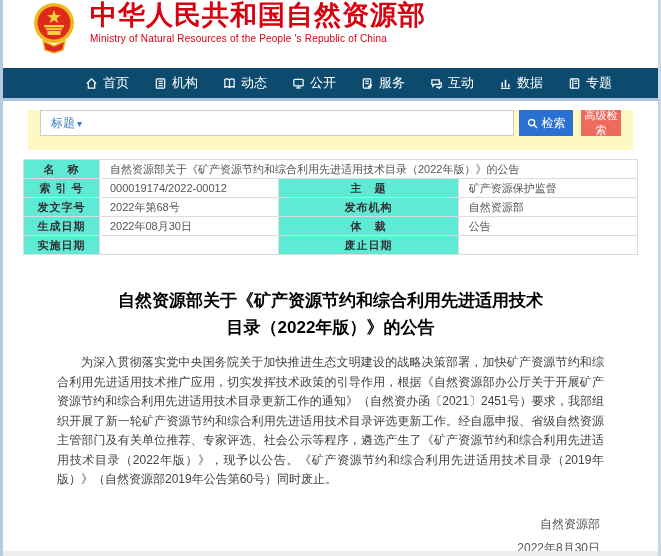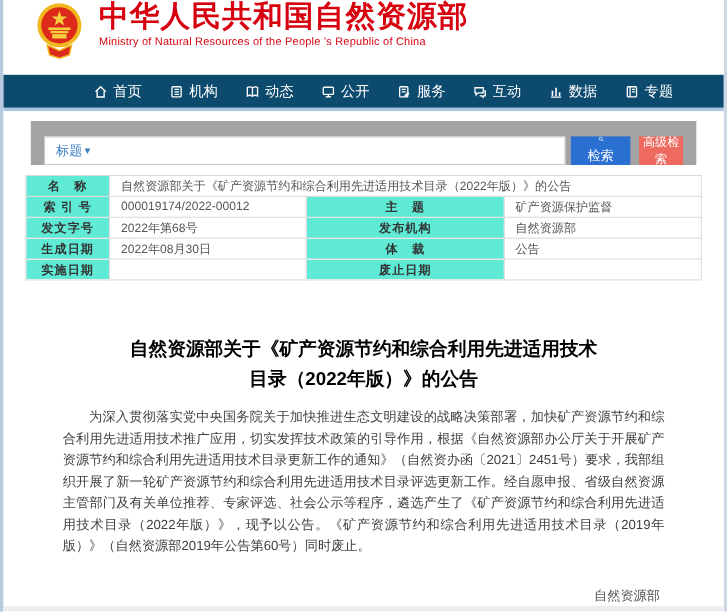--- a/index.html
+++ b/index.html
@@ -44,62 +44,62 @@
     padding: 0 46px 0 82px;
   }
   .nav-item {
     display: flex; align-items: center; gap: 5px;
     color: #fff; font-size: 13px; cursor: pointer; white-space: nowrap;
   }
   .nav-item svg { width: 13px; height: 13px; display:block; }
   .nav-underline { height: 3px; background: #a9c3e0; }
   
   .search-bar {
-    height: 40px; background: #a3a3a3;
+    height: 40px; background: #fef9c3;
     margin: 9px 25px 9px 25px;
-    display: flex; align-items: flex-end;
+    display: flex; align-items: flex-start;
     padding: 0 12px;
   }
   .search-input-wrap {
     flex: 1; height: 26px; background: #fff;
     border: 1px solid #ccc;
     display: flex; align-items: center; padding: 0 10px; gap: 4px;
   }
   .field-selector {
     color: #3b7ec4; font-size: 12px; cursor: pointer;
     display: flex; align-items: center; gap: 2px; flex: 0 0 auto;
   }
   .field-caret { font-size: 10px; color: #3b7ec4; }
   .search-input {
     border: none; outline: none; flex: 1; height: 22px;
     font-size: 12px; background: transparent;
   }
   .btn { height: 26px; border: none; color: #fff; font-size: 12px;
     display: flex; align-items: center; justify-content: center;
     cursor: pointer; }
-  .btn-search { width: 54px; background: #2a6fd2; gap: 4px; margin-left: 5px; flex-direction: column; }
+  .btn-search { width: 54px; background: #2a6fd2; gap: 4px; margin-left: 5px; }
   .btn-search svg { width: 11px; height: 11px; }
   .btn-advanced { width: 40px; background: #ee6a5f; font-size: 11px; margin-left: 8px; }
   
   .meta-table {
     width: 615px; margin: 0 auto; border-collapse: collapse;
     font-size: 11px; table-layout: fixed;
   }
   .meta-table td { border: 1px solid #dcdcdc; height: 19px; padding: 1px 10px; overflow: hidden; white-space: nowrap; }
   .meta-table td.lbl {
     width: 76px; background: #5eead4; font-weight: bold; color: #333;
     text-align: center; letter-spacing: 1px; padding: 1px 4px;
   }
   .meta-table td.val { color: #555; }
   .meta-table td.val2 { width: 188px; color: #555; }
   
   .article { padding: 26px 48px 0 48px; }
   .article-title {
     text-align: center; font-size: 17px; font-weight: bold; color: #000;
-    line-height: 27px; margin: 23px 0 12px 0;
+    line-height: 27px; margin: 6px 0 12px 0;
   }
   .article-body {
     font-size: 12px; color: #3f3f3f; line-height: 19.5px;
     text-align: justify; text-indent: 2em; margin: 10px 6px 0 6px;
   }
   .signature { text-align: right; font-size: 12px; color: #555; margin: 26px 10px 0 0; }
   .signature .sig-date { margin-top: 7px; }
   .bottom-strip { position: absolute; left: 0; right: 0; bottom: 0; height: 5px; background: #ededed; }
 </style>
 </head>

